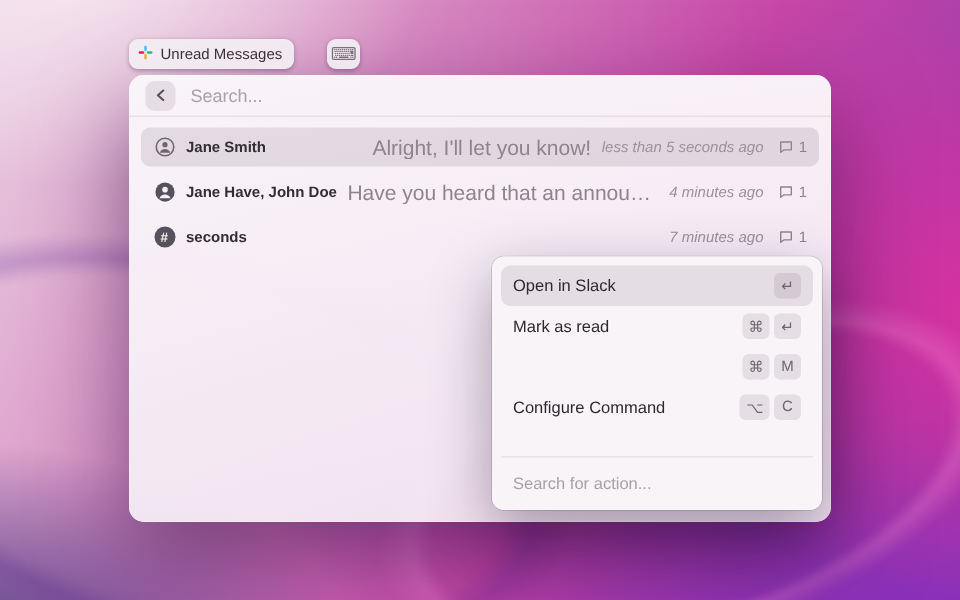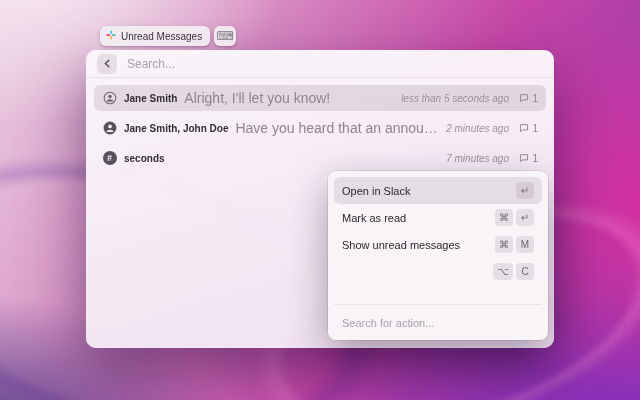--- a/index.html
+++ b/index.html
@@ -14,21 +14,21 @@
       radial-gradient(70% 62% at -6% 112%, #43307e 0%, rgba(67,48,126,0) 62%),
       linear-gradient(118deg, #ead0e2 0%, #d78cc2 32%, #c645a7 62%, #8636ad 100%);
   }
   .swirl { position:absolute; border-radius:50%; filter:blur(2px); opacity:.55; }
   .swirl.s1 { width:620px; height:300px; left:150px; top:170px; transform:rotate(-18deg);
     background:radial-gradient(closest-side, rgba(255,120,210,0.0) 58%, rgba(255,150,220,0.5) 62%, rgba(255,150,220,0) 70%); }
   .swirl.s2 { width:700px; height:360px; left:-220px; top:120px; transform:rotate(14deg);
     background:radial-gradient(closest-side, rgba(90,40,150,0.0) 60%, rgba(90,40,150,0.45) 66%, rgba(90,40,150,0) 74%); }
 
   
-  .cmd-pill { position:absolute; left:100px; top:26px; display:flex; gap:4px; align-items:center; z-index:6; }
+  .cmd-pill { position:absolute; left:86px; top:26px; display:flex; gap:22px; align-items:center; z-index:6; }
   .pill-main { height:20px; display:flex; align-items:center; gap:5px; padding:0 8px 0 6px;
     background:rgba(243,238,243,0.92); border-radius:6px; font-size:10px; color:#3a343a;
     box-shadow:0 1px 3px rgba(40,10,50,0.3); white-space:nowrap; }
   .pill-badge { width:22px; height:20px; background:rgba(243,238,243,0.92); border-radius:6px;
     display:flex; align-items:center; justify-content:center; color:#7a727a; font-size:12px;
     box-shadow:0 1px 3px rgba(40,10,50,0.3); }
 
   
   .window { position:absolute; left:86px; top:50px; width:468px; height:298px;
     background:linear-gradient(180deg, rgba(250,246,250,0.97) 0%, rgba(245,237,245,0.93) 100%);
@@ -36,21 +36,21 @@
     box-shadow:0 25px 60px rgba(35,8,60,0.5), inset 0 0 0 0.5px rgba(255,255,255,0.4); }
 
   .header { height:28px; display:flex; align-items:center; gap:10px; padding:0 11px;
     border-bottom:1px solid rgba(60,40,60,0.09); }
   .back-btn { width:20px; height:20px; flex:none; border-radius:6px; background:rgba(120,100,120,0.15);
     display:flex; align-items:center; justify-content:center; color:#5a545a; cursor:default; }
   .search-input { flex:1; border:none; outline:none; background:transparent; font-size:12px;
     color:#3a343a; font-family:inherit; }
   .search-input::placeholder { color:#a9a1a9; }
 
-  .list { padding:7px 8px 0; }
+  .list { padding:7px 8px 0;text-align:right; }
   .row { height:26px; margin-bottom:4px; display:flex; align-items:center; gap:7px; padding:0 8px; border-radius:6px; }
   .row.selected { background:rgba(115,95,115,0.16); }
   .ricon { width:15px; height:15px; flex:none; display:flex; align-items:center; justify-content:center; }
   .rtitle { font-size:10px; font-weight:700; color:#332e33; white-space:nowrap; flex:none; }
   .rsub { font-size:14px; color:#8d858d; white-space:nowrap; overflow:hidden; text-overflow:ellipsis; flex:1; }
   .rtime { font-size:10px; color:#9a929a; margin-left:auto; flex:none;font-style:italic; }
   .rcount { display:flex; align-items:center; gap:3px; font-size:10px; color:#8d858d; flex:none; min-width:22px; justify-content:flex-end; }
   .hash-badge { width:14px; height:14px; border-radius:50%; background:#57515d; color:#f4f2f4;
     font-size:9px; font-weight:700; display:flex; align-items:center; justify-content:center; }
 
@@ -127,23 +127,23 @@
     </div>
 
     <div class="row">
       <span class="ricon">
         <svg width="14" height="14" viewBox="0 0 24 24">
           <circle cx="12" cy="12" r="11" fill="#57515d"></circle>
           <circle cx="12" cy="9.3" r="3.2" fill="#f2f0f2"></circle>
           <path d="M5.6 19c1.3-2.8 3.6-4.1 6.4-4.1s5.1 1.3 6.4 4.1" fill="#f2f0f2"></path>
         </svg>
       </span>
-      <span class="rtitle">Jane Smith, John Doe</span>
+      <span class="rtitle">Jane Have, John Doe</span>
       <span class="rsub">Have you heard that an announcement is coming today?</span>
-      <span class="rtime">2 minutes ago</span>
+      <span class="rtime">4 minutes ago</span>
       <span class="rcount">
         <svg width="10" height="10" viewBox="0 0 24 24">
           <path d="M3.5 4h17v12.5H9l-5.5 4z" fill="none" stroke="#8d858d" stroke-width="2.2" stroke-linejoin="round"></path>
         </svg>
         <span>1</span>
       </span>
     </div>
 
     <div class="row">
       <span class="ricon">
@@ -172,28 +172,28 @@
 
     <div class="action">
       <span>Mark as read</span>
       <span class="keys">
         <span class="key">⌘</span>
         <span class="key">↵</span>
       </span>
     </div>
 
     <div class="action">
-      <span>Show unread messages</span>
       <span class="keys">
         <span class="key">⌘</span>
         <span class="key">M</span>
       </span>
     </div>
 
     <div class="action">
+      <span>Configure Command</span>
       <span class="keys">
         <span class="key">⌥</span>
         <span class="key">C</span>
       </span>
     </div>
 
     <div class="panel-footer">
       <input class="action-search" type="text" placeholder="Search for action..." style="">
     </div>
 

